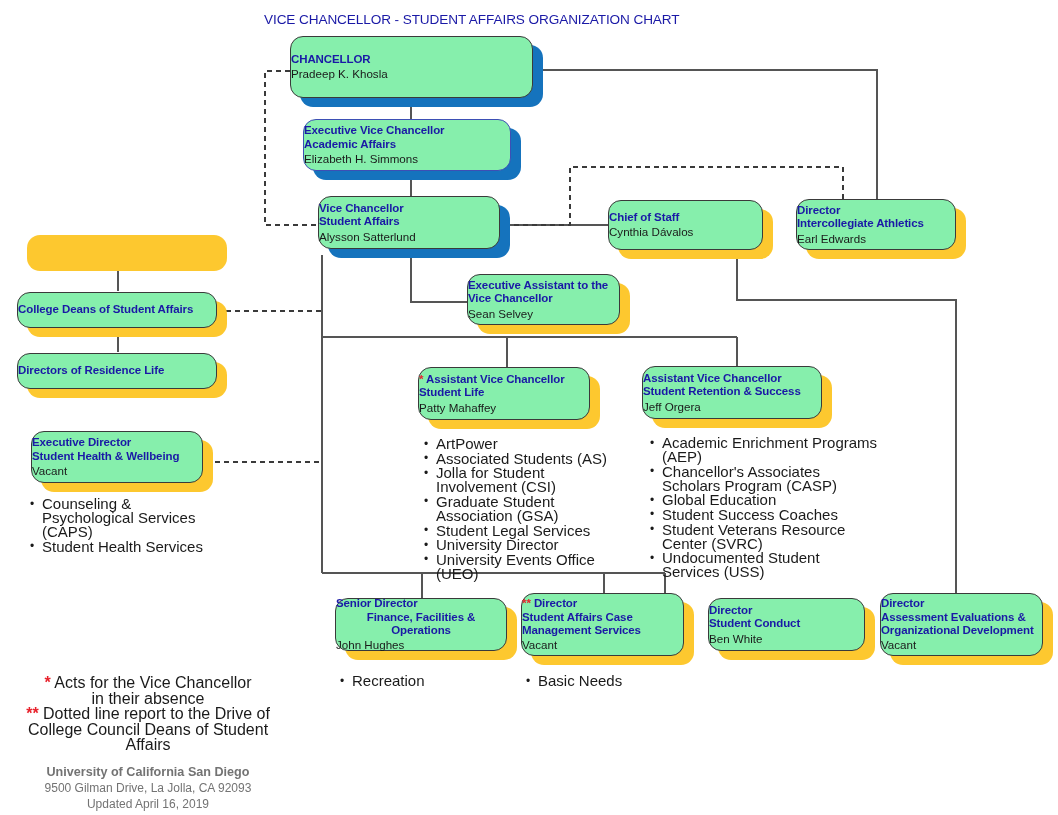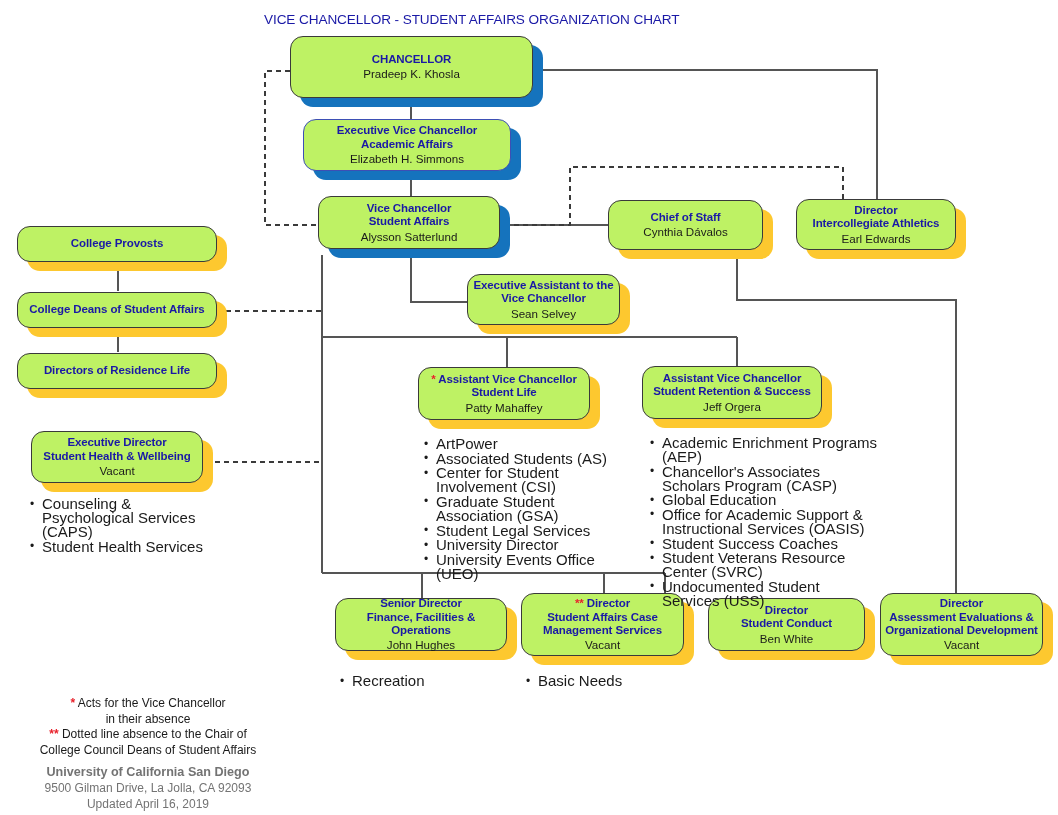--- a/index.html
+++ b/index.html
@@ -10,25 +10,25 @@
   }
   #stage{position:absolute;left:0;top:0;width:1058px;height:815px;}
 
   
   #lines{position:absolute;left:0;top:0;width:1058px;height:815px;}
 
   
   .box{
     position:absolute;
     box-sizing:border-box;
-    background:#bef264;
+    background:#86efac;
     border:1.4px solid #3a3a3a;
     border-radius:13px;
     display:flex;flex-direction:column;
-    align-items:center;justify-content:center;
+    align-items:flex-start;justify-content:center;
     text-align:center;
     z-index:5;
   }
   .box .ttl{
     color:#1a19a6;font-weight:bold;font-size:11.5px;line-height:13.4px;
     letter-spacing:-0.1px;
   }
   .box .person{
     color:#1a1a1a;font-weight:normal;font-size:11.6px;line-height:13.6px;
     margin-top:1px;
@@ -62,21 +62,21 @@
   }
 
   
   .ftext{position:absolute;z-index:6;text-align:center;}
   #chart-title{
     position:absolute;z-index:8;
     color:#1a19a6;font-weight:normal;font-size:13.6px;
     letter-spacing:-0.1px;white-space:nowrap;
   }
   #legend-note{
-    color:#1a1a1a;font-size:12px;line-height:15.5px;margin-top:21px;
+    color:#1a1a1a;font-size:16px;line-height:15.5px;
   }
   #legend-note .ast{color:#e8212b;font-weight:bold;}
   #address{
     color:#737373;font-size:12px;line-height:16px;
   }
   #address .org{font-weight:bold;font-size:12.6px;}
 </style>
 </head>
 <body>
 
@@ -152,23 +152,20 @@
   </div>
 
   <div class="shadow sh-gold" style="left:806px;top:208px;width:160px;height:51px;"></div>
   <div class="box" style="left:796px;top:199px;width:160px;height:51px;">
     <div class="ttl">Director</div>
     <div class="ttl">Intercollegiate Athletics</div>
     <div class="person">Earl Edwards</div>
   </div>
 
   <div class="shadow sh-gold" style="left:27px;top:235px;width:200px;height:36px;"></div>
-  <div class="box" style="left:17px;top:226px;width:200px;height:36px;">
-    <div class="ttl">College Provosts</div>
-  </div>
 
   <div class="shadow sh-gold" style="left:27px;top:301px;width:200px;height:36px;"></div>
   <div class="box" style="left:17px;top:292px;width:200px;height:36px;">
     <div class="ttl">College Deans of Student Affairs</div>
   </div>
 
   <div class="shadow sh-gold" style="left:27px;top:362px;width:200px;height:36px;"></div>
   <div class="box" style="left:17px;top:353px;width:200px;height:36px;">
     <div class="ttl">Directors of Residence Life</div>
   </div>
@@ -235,34 +232,33 @@
     <ul>
         <li>Counseling &amp; Psychological Services (CAPS)</li>
         <li>Student Health Services</li>
       </ul>
   </div>
 
   <div class="blist" style="left:422px;top:437px;width:200px;">
     <ul>
         <li>ArtPower</li>
         <li>Associated Students (AS)</li>
-        <li>Center for Student Involvement (CSI)</li>
+        <li>Jolla for Student Involvement (CSI)</li>
         <li>Graduate Student Association (GSA)</li>
         <li>Student Legal Services</li>
         <li>University Director</li>
         <li>University Events Office (UEO)</li>
       </ul>
   </div>
 
   <div class="blist" style="left:648px;top:436px;width:230px;">
     <ul>
         <li>Academic Enrichment Programs (AEP)</li>
         <li>Chancellor's Associates Scholars Program (CASP)</li>
         <li>Global Education</li>
-        <li>Office for Academic Support &amp; Instructional Services (OASIS)</li>
         <li>Student Success Coaches</li>
         <li>Student Veterans Resource Center (SVRC)</li>
         <li>Undocumented Student Services (USS)</li>
       </ul>
   </div>
 
   <div class="blist" style="left:338px;top:674px;width:160px;">
     <ul>
         <li>Recreation</li>
       </ul>
@@ -270,21 +266,21 @@
 
   <div class="blist" style="left:524px;top:674px;width:160px;">
     <ul>
         <li>Basic Needs</li>
       </ul>
   </div>
 
   <div class="ftext" id="legend-note" style="left:8px;top:675px;width:280px;">
     <div><span class="ast">*</span><span> Acts for the Vice Chancellor</span></div>
     <div>in their absence</div>
-    <div><span class="ast">**</span><span> Dotted line absence to the Chair of</span></div>
+    <div><span class="ast">**</span><span> Dotted line report to the Drive of</span></div>
     <div>College Council Deans of Student Affairs</div>
   </div>
 
   <div class="ftext" id="address" style="left: 8px; top: 764px; width: 280px;">
     <div class="org">University of California San Diego</div>
     <div>9500 Gilman Drive, La Jolla, CA 92093</div>
     <div>Updated April 16, 2019</div>
   </div>
 
 </div>

